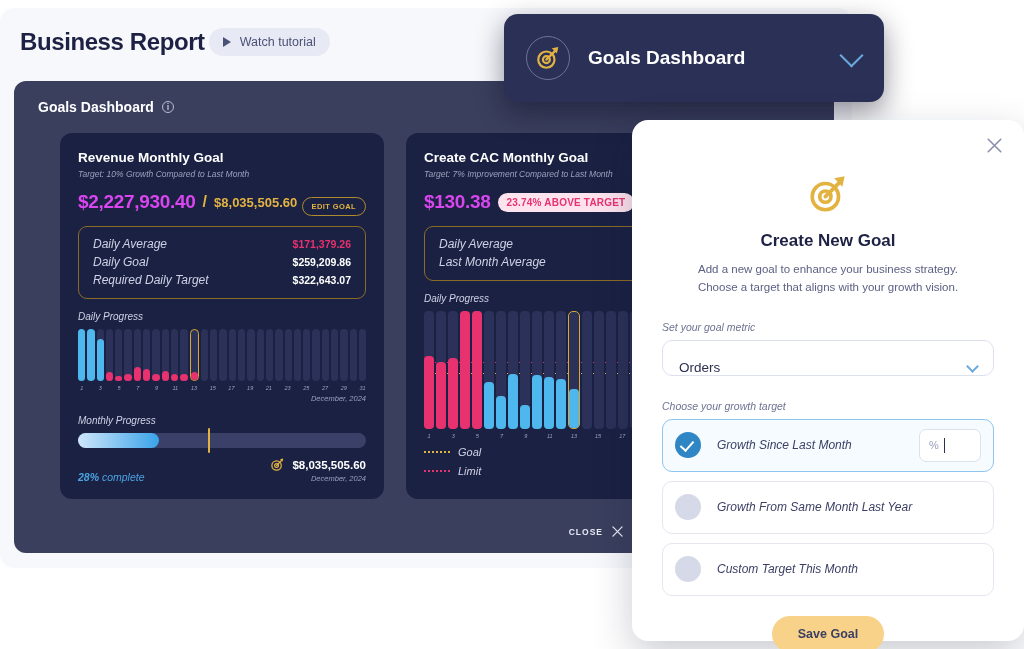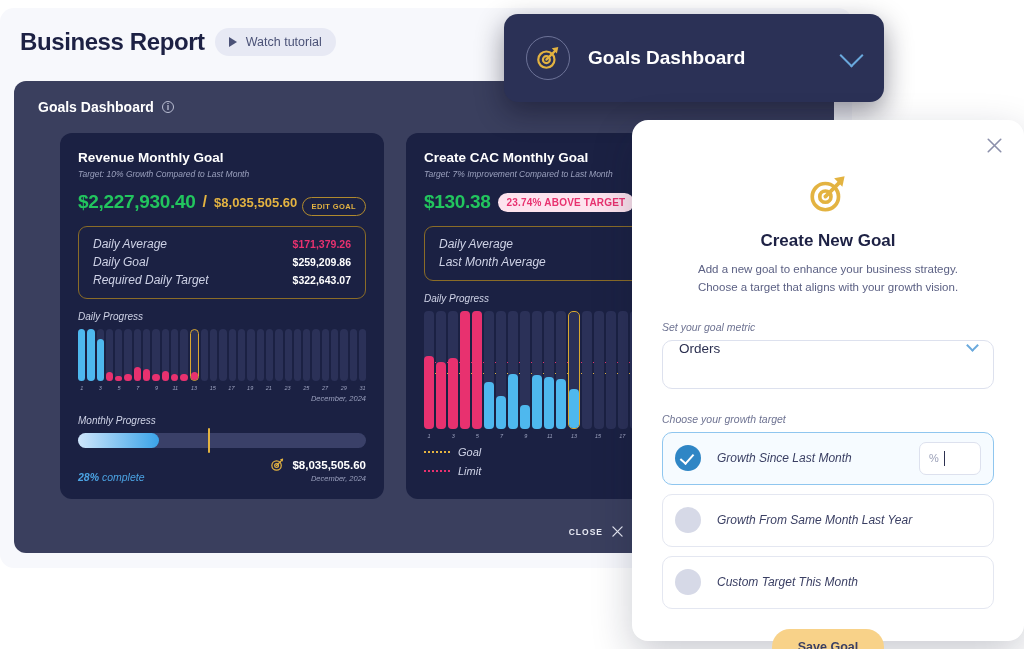--- a/index.html
+++ b/index.html
@@ -13,21 +13,21 @@
 
   
   .app-window {
     position: absolute; left: 0; top: 8px;
     width: 852px; height: 560px;
     background: #f7f8fc;
     border-radius: 14px;
   }
   .app-header {
     position: absolute; left: 20px; top: 20px;
-    display: flex; align-items: center; gap: 10px;
+    display: flex; align-items: center; gap: 4px;
   }
   .app-title {
     font-size: 24px; font-weight: bold; color: #1d2144;
     letter-spacing: -0.4px;
   }
   .watch-btn {
     display: flex; align-items: center; gap: 7px;
     background: #e7e9f4; color: #4b5277;
     border: none; border-radius: 16px;
     padding: 7px 14px 7px 12px;
@@ -78,21 +78,21 @@
   }
   .card-title { font-size: 13.5px; font-weight: bold; color: #ffffff; }
   .card-sub {
     font-size: 8.5px; font-style: italic; color: #9aa0bd;
     margin-top: 4px;
   }
   .big-row {
     display: flex; align-items: center; gap: 7px;
     margin-top: 12px;
   }
-  .big-val { font-size: 19px; font-weight: bold; color: #22c55e; letter-spacing: -0.3px; }
+  .big-val { font-size: 19px; font-weight: bold; color: #d946ef; letter-spacing: -0.3px; }
   .sep-slash { font-size: 16px; color: #e3b341; font-weight: bold; }
   .target-val { font-size: 13px; font-weight: bold; color: #e3b341; }
   .edit-goal {
     position: absolute; right: 18px; top: 64px;
     border: 1px solid #b08a2e; color: #e3b341;
     background: transparent; border-radius: 11px;
     font-size: 7.5px; font-weight: bold; letter-spacing: .4px;
     padding: 4px 9px; cursor: pointer;
     font-family: "Liberation Sans", sans-serif;
   }
@@ -235,22 +235,22 @@
   .modal-h { text-align: center; font-size: 17px; font-weight: bold; color: #1d2144; margin-top: 12px; }
   .modal-p {
     text-align: center; font-size: 11.5px; color: #5c6184;
     line-height: 1.55; margin-top: 10px;
   }
   .field-label {
     font-size: 10.5px; font-style: italic; color: #6e7392;
     margin-top: 24px; margin-bottom: 7px;
   }
   .select-box {
-    height: 49px; border: 1px solid #dde1ee; border-radius: 10px;
-    display: flex; align-items: flex-start; padding: 0 16px;
+    height: 36px; border: 1px solid #dde1ee; border-radius: 10px;
+    display: flex; align-items: flex-end; padding: 0 16px;
     cursor: pointer;
   }
   .select-val { flex: 1; font-size: 13.5px; color: #2c3050; }
   .chev-sm {
     width: 9px; height: 9px;
     border-right: 2px solid #6aa9dd; border-bottom: 2px solid #6aa9dd;
     transform: rotate(45deg); margin-bottom: 4px;
   }
   .opt-row {
     display: flex; align-items: center;

